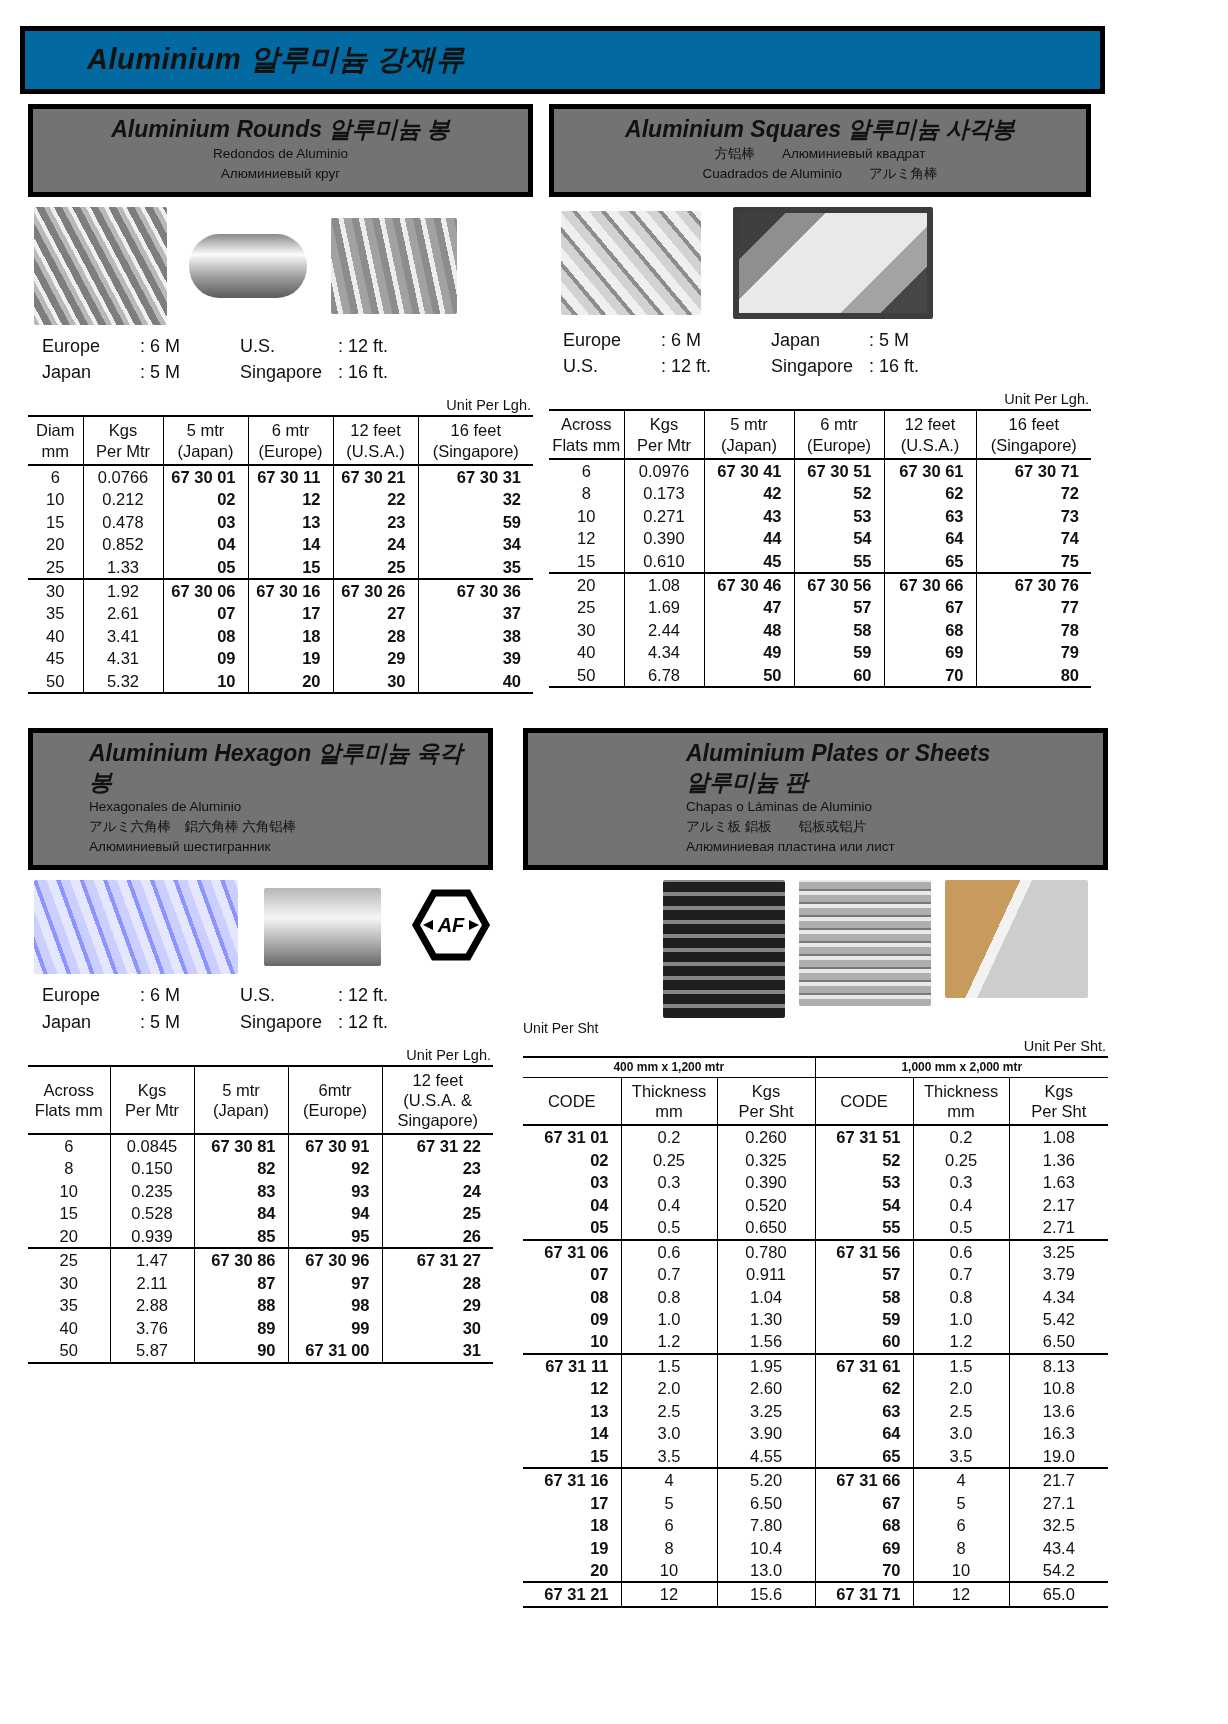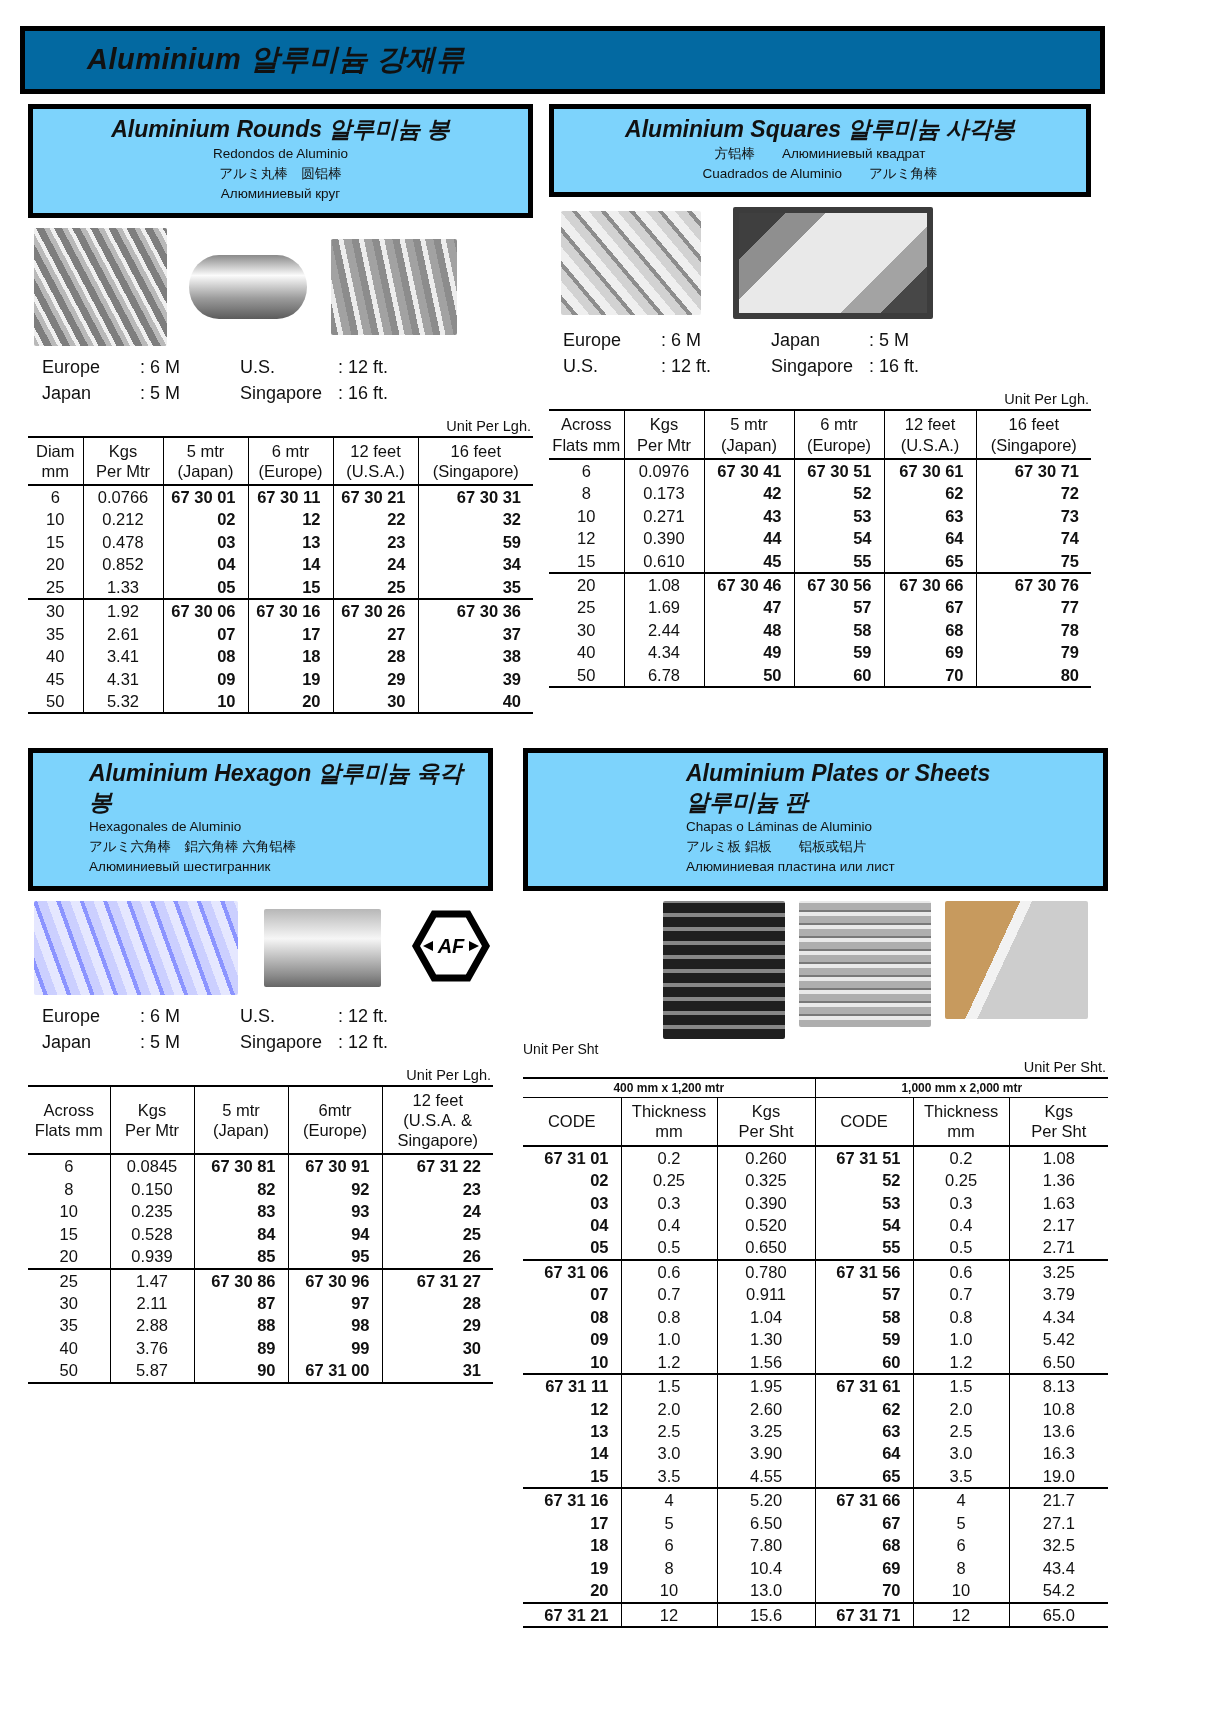--- a/index.html
+++ b/index.html
@@ -11,21 +11,21 @@
   .page { padding: 26px 20px 60px 20px; }
 
   
   .banner {
     border: 5px solid #000; background:#0369a1;
     padding: 9px 16px 9px 62px; width: 1085px;
   }
   .banner-title { font-style: italic; font-weight: bold; font-size: 29px; letter-spacing:.5px; }
 
   
-  .section-box { border: 5px solid #000; background:#7dd3fc; padding: 6px 8px 8px 8px; }
+  .section-box { border: 5px solid #000; background:#737373; padding: 6px 8px 8px 8px; }
   .box-title { font-style: italic; font-weight: bold; font-size: 23px; line-height: 1.25; }
   .box-title.center { text-align: center; }
   .box-sub { font-size: 13.5px; line-height: 1.5; }
   .box-sub.center { text-align: center; }
   .indent1 { padding-left: 48px; }
   .plates-head-inner { width: fit-content; margin-left: 150px; }
   .plates-head-inner .box-title { text-align: left; }
 
   
   .row { display: flex; align-items: flex-start; }
@@ -97,21 +97,20 @@
   <div class="banner">
     <div class="banner-title">Aluminium  알루미늄 강재류</div>
   </div>
 
   <div class="row row1">
 
     <div class="col-rounds">
       <div class="section-box">
         <div class="box-title center">Aluminium Rounds  알루미늄 봉</div>
         <div class="box-sub center">Redondos de Aluminio</div>
-        <div class="box-sub center">アルミ丸棒　圆铝棒</div>
         <div class="box-sub center">Алюминиевый круг</div>
       </div>
       <div class="photos">
         <div class="photo ph-rounds-1"></div>
         <div class="photo ph-rounds-2"></div>
         <div class="photo ph-rounds-3"></div>
       </div>
       <div class="lengths">
         <div class="len-col1">
           <div class="len-row">

